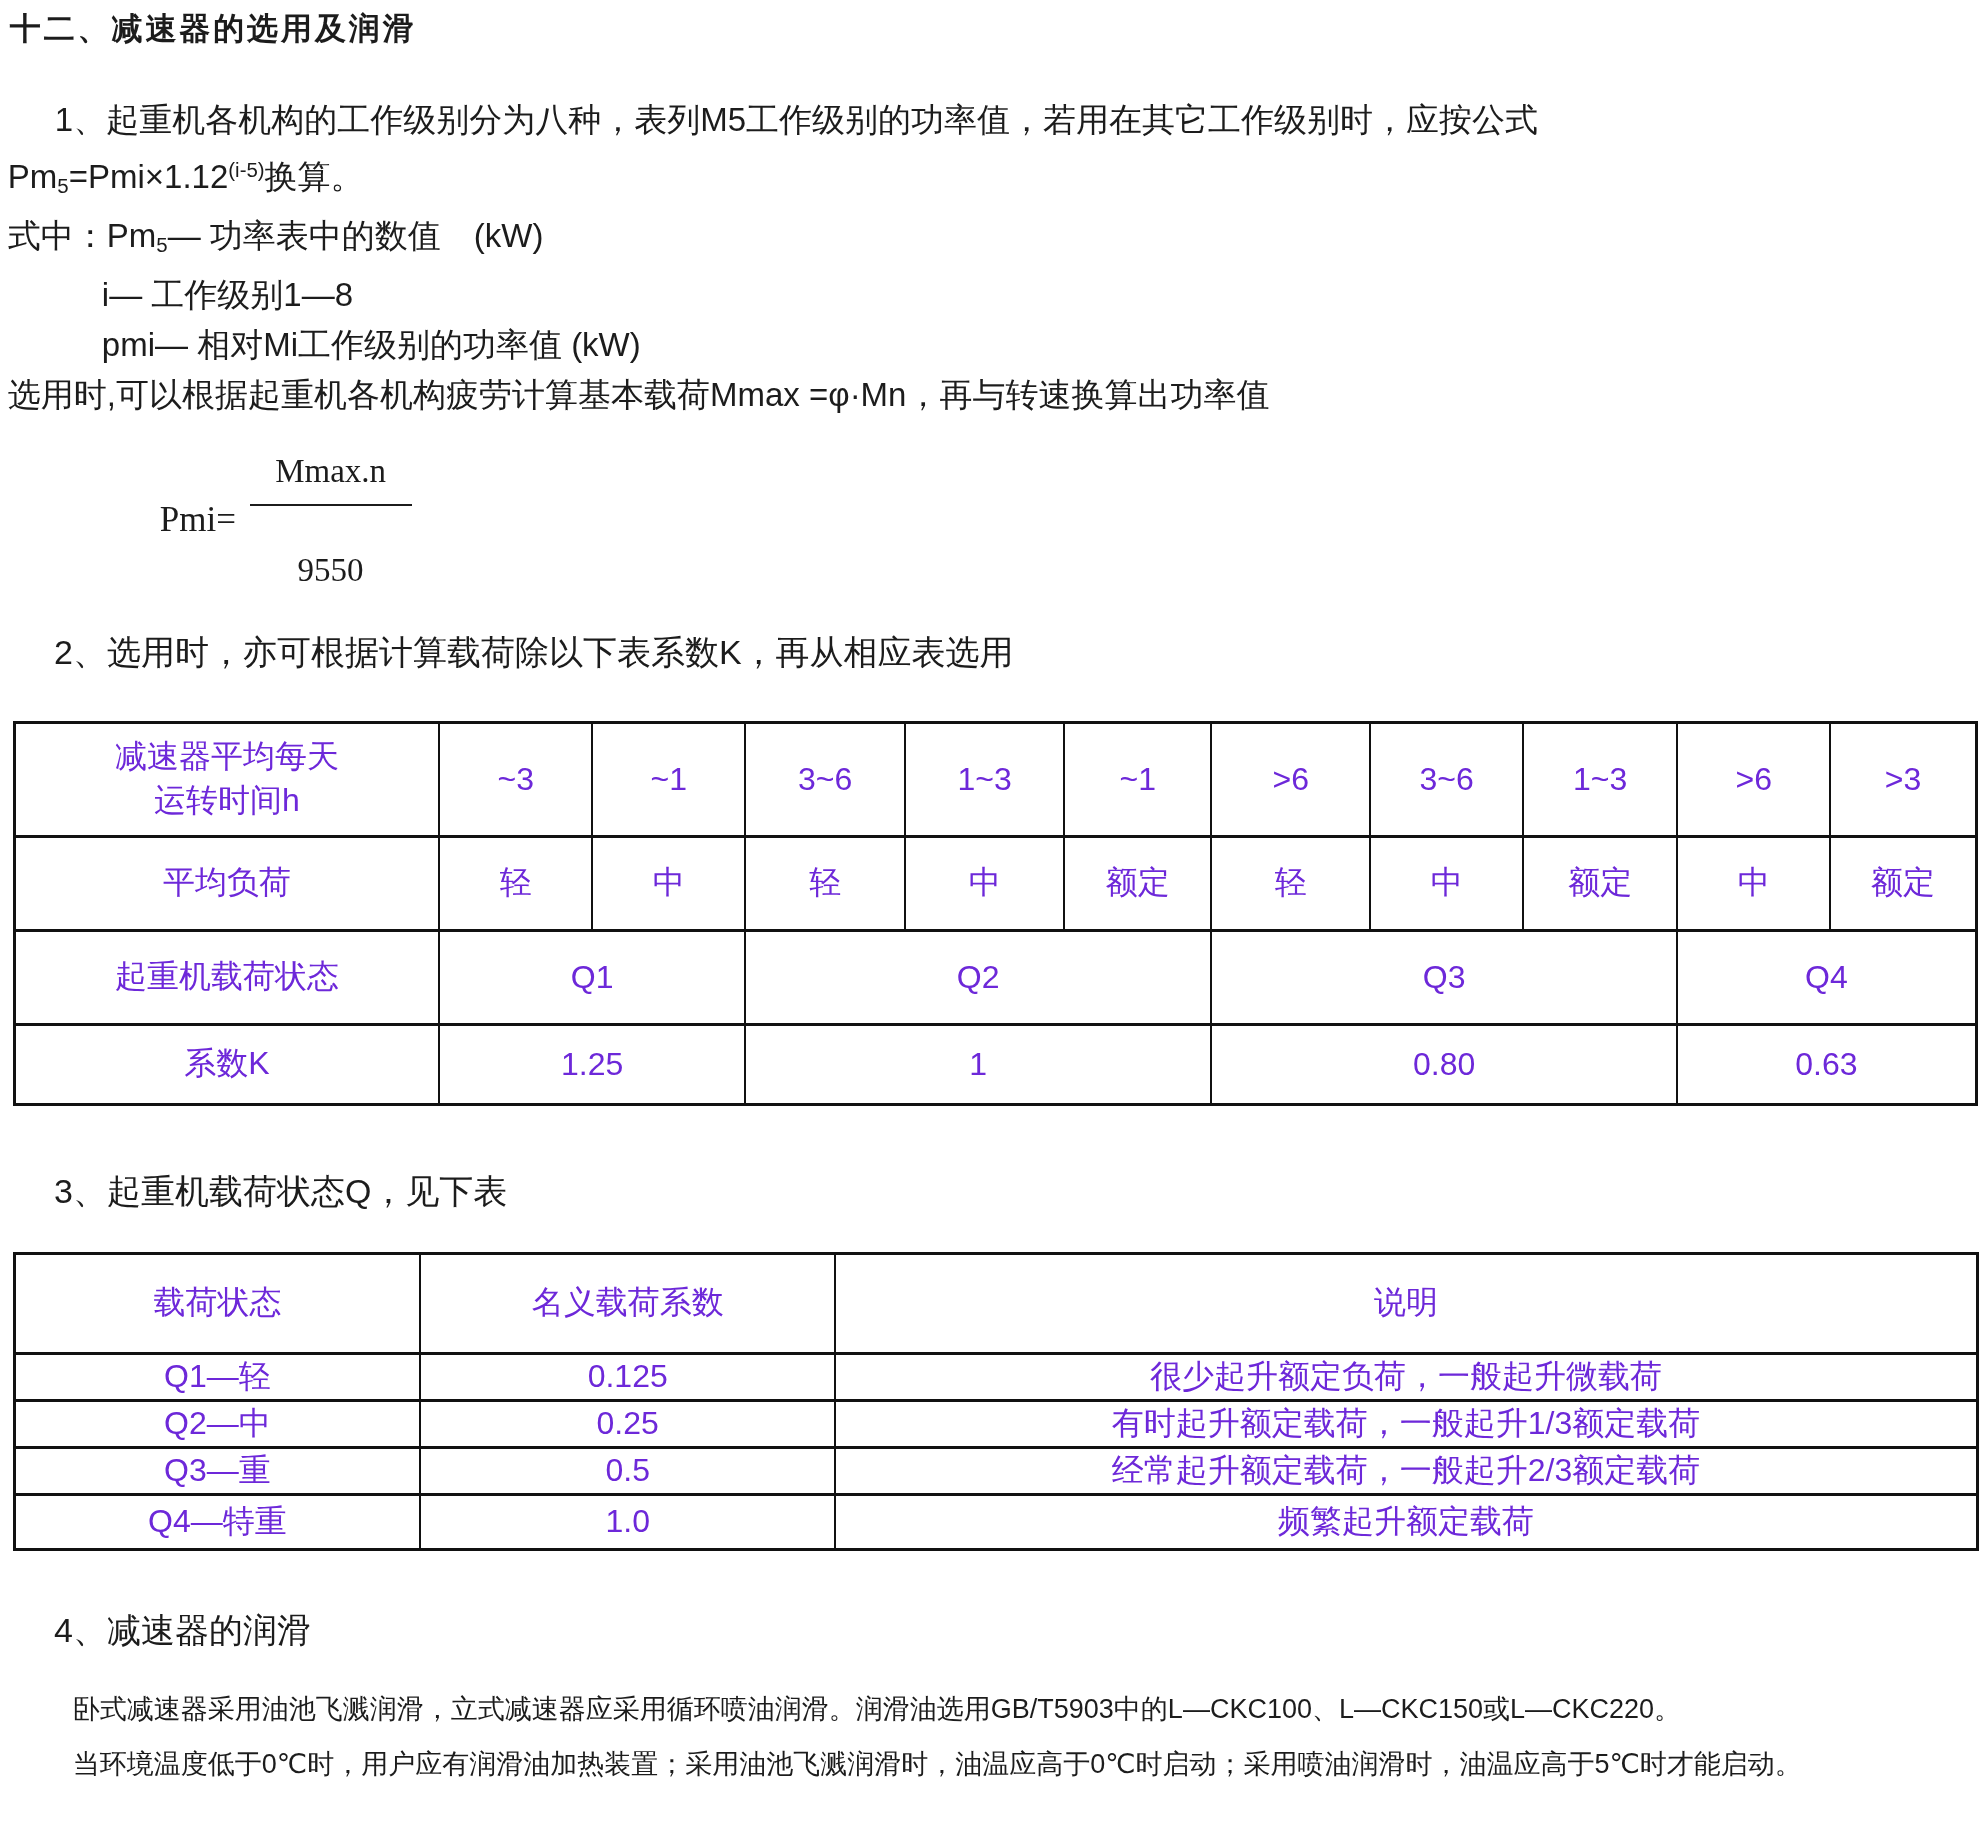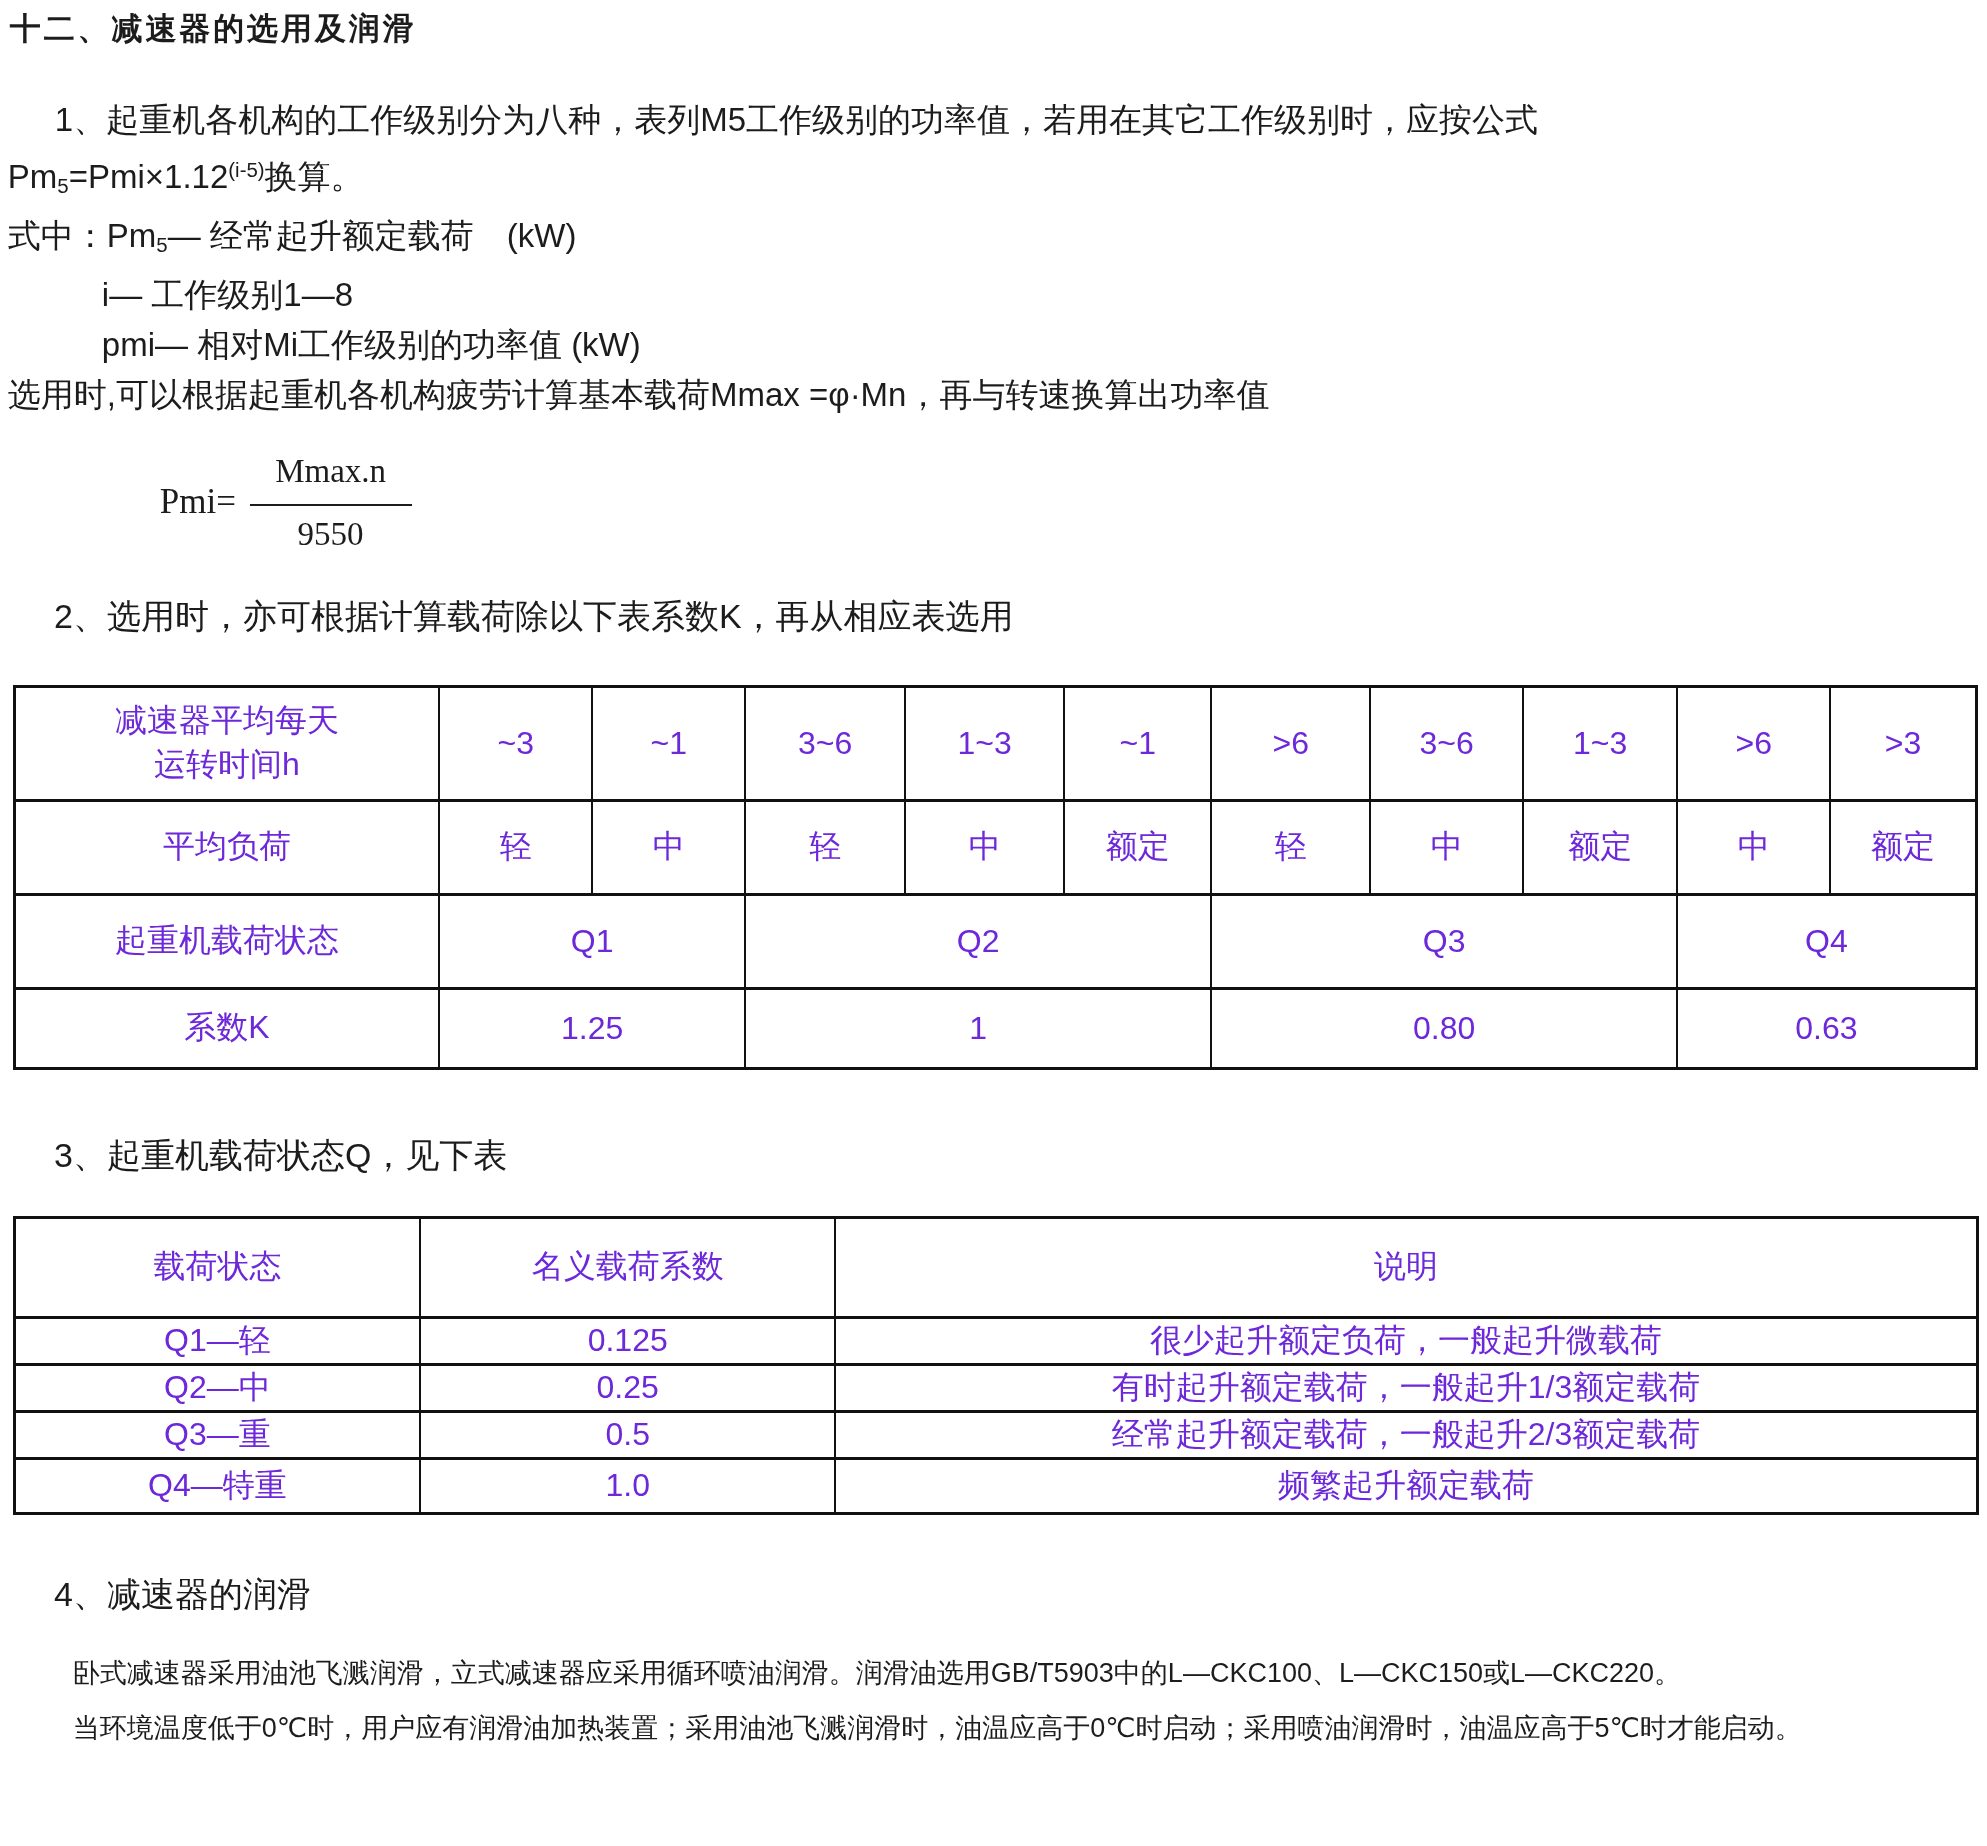--- a/index.html
+++ b/index.html
@@ -15,21 +15,21 @@
   }
   .sec1{margin:45px 13.7px 0 7.8px;font-size:33px;line-height:50px;}
   .indent-num{text-indent:47px;}
   .defs{padding-left:94px;}
   sub{font-size:0.62em;vertical-align:-0.25em;}
   sup{font-size:0.62em;vertical-align:0.55em;}
   .formula-block{
     margin:25.5px 0 0 152px;
     display:flex;align-items:center;font-size:35px;font-family:Liberation Serif, serif;
   }
-  .frac{display:inline-flex;flex-direction:column;text-align:center;margin-left:13.7px;font-size:33px;}
+  .frac{display:inline-flex;flex-direction:column;text-align:center;margin-left:13.7px;font-size:33px;gap:36px;}
   .frac .num{border-bottom:2.9px solid #1c1c1c;padding:0 25.5px 7.8px 25.5px;}
   .frac .den{padding-top:3px;}
   .sec-heading{margin:35px 13.7px 0 54px;font-size:34px;}
   .h3{margin-top:63px;}
   .h4{margin-top:57px;}
   table{
     border-collapse:collapse;table-layout:fixed;
     margin:45px 0 0 12.7px;width:1962px;
     font-size:32px;color:#6d28d9;
   }
@@ -60,21 +60,21 @@
 </head>
 <body>
 
 <div class="page">
 
   <div class="title">十二、减速器的选用及润滑</div>
 
   <div class="sec1">
     <div class="indent-num">1、起重机各机构的工作级别分为八种，表列M5工作级别的功率值，若用在其它工作级别时，应按公式</div>
     <div><span>Pm</span><sub>5</sub><span>=Pmi×1.12</span><sup>(i-5)</sup><span>换算。</span></div>
-    <div><span>式中：Pm</span><sub>5</sub><span>— 经常起升额定载荷　(kW)</span></div>
+    <div><span>式中：Pm</span><sub>5</sub><span>— 功率表中的数值　(kW)</span></div>
     <div class="defs">i— 工作级别1—8</div>
     <div class="defs">pmi— 相对Mi工作级别的功率值 (kW)</div>
     <div>选用时,可以根据起重机各机构疲劳计算基本载荷Mmax =φ·Mn，再与转速换算出功率值</div>
 
     <div class="formula-block">
       <span>Pmi=</span>
       <span class="frac">
         <span class="num">Mmax.n</span>
         <span class="den">9550</span>
       </span>

